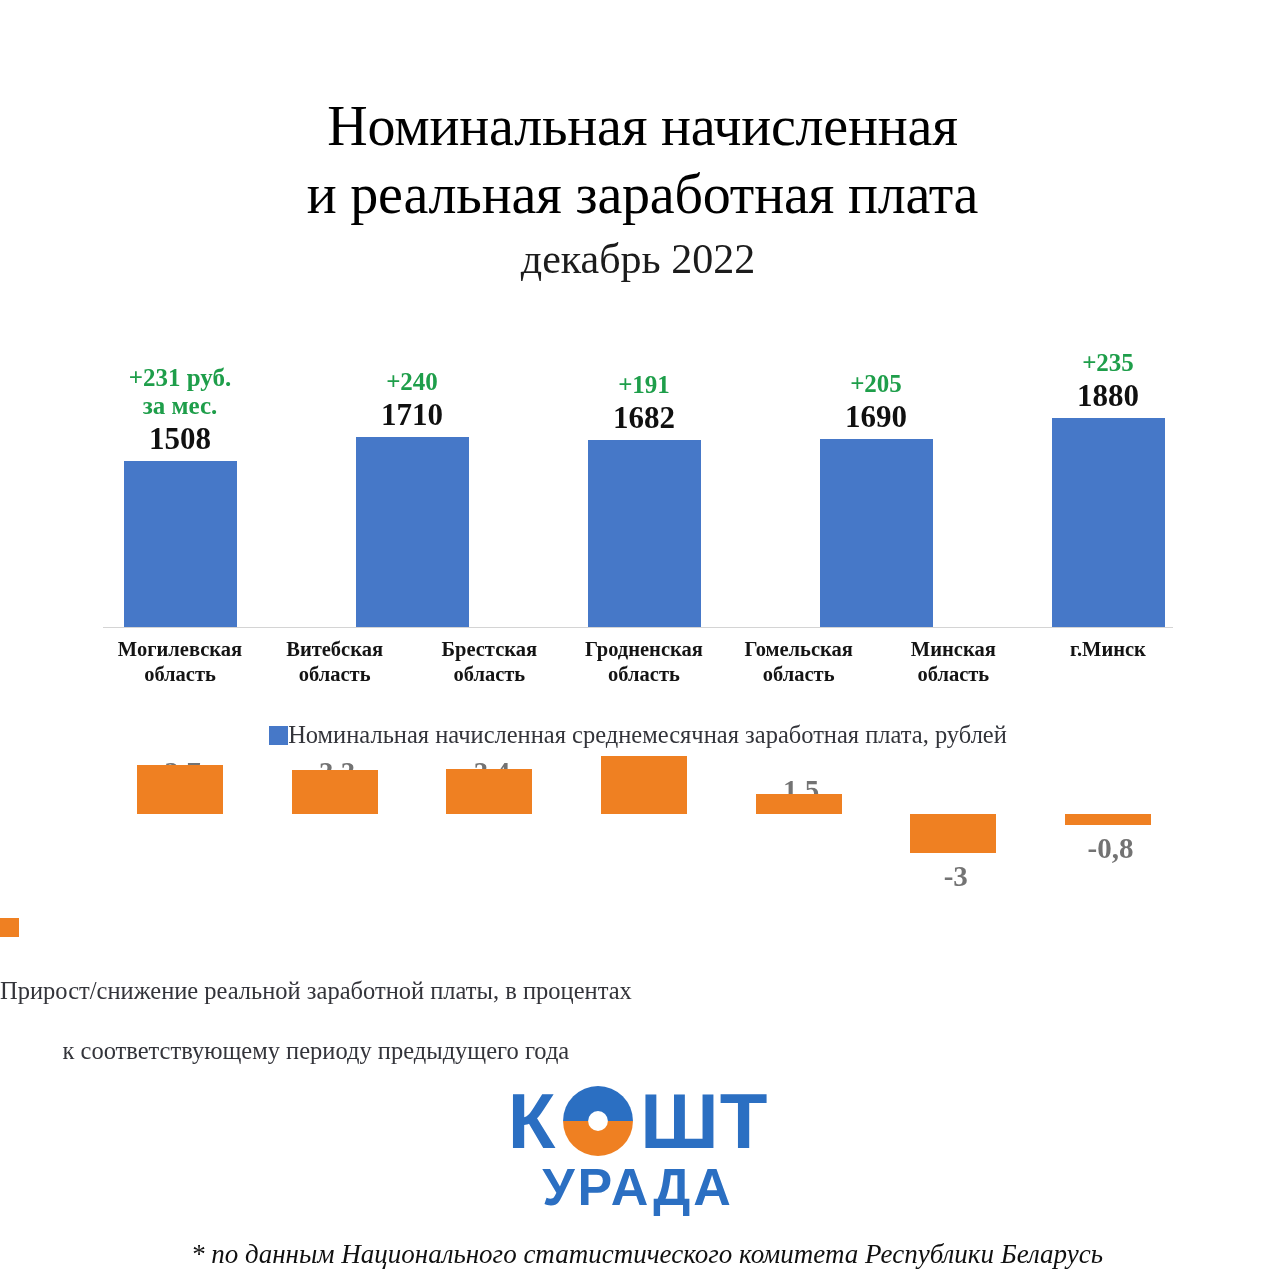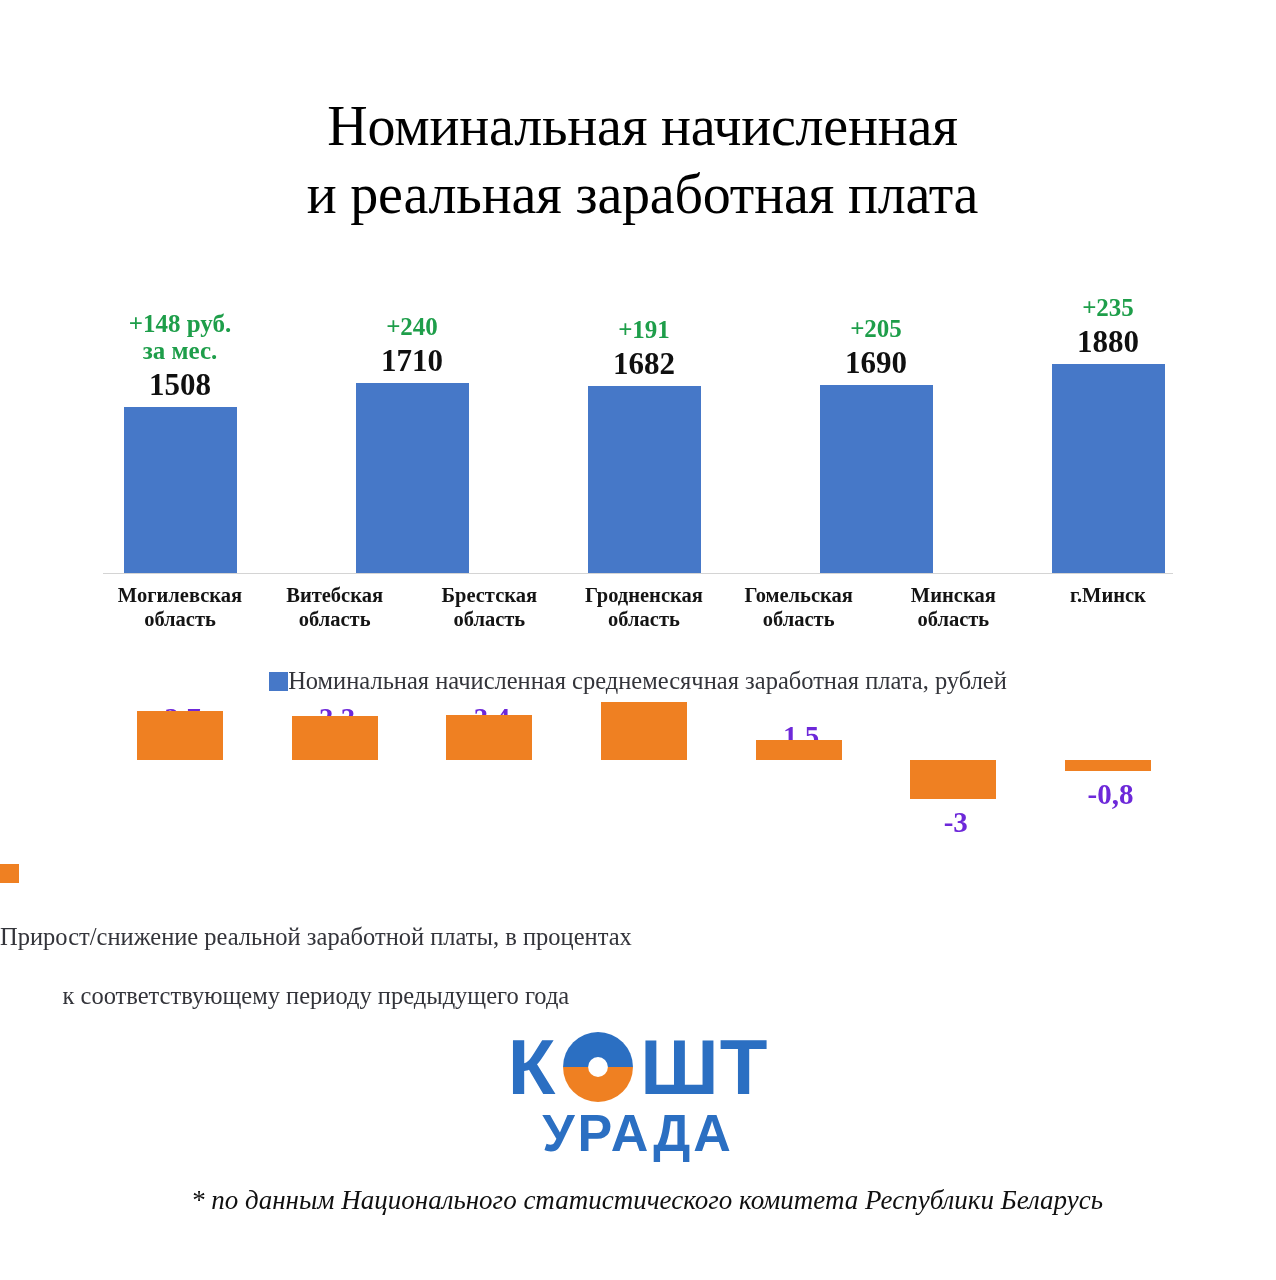--- a/index.html
+++ b/index.html
@@ -161,21 +161,21 @@
     background: #ef8022;
   }
   .mini-bar.pos { bottom: 0; }
   .mini-bar.neg { top: 0; }
   .mini-label {
     position: absolute;
     left: 5px; right: 0;
     text-align: center;
     font-weight: bold;
     font-size: 29px;
-    color: #6d28d9;
+    color: #737373;
   }
 
   
   .legend2 {
     display: flex;
     align-items: flex-start;
     justify-content: center;
     gap: 9px;
     margin-top: 6px;
     flex-direction: column;
@@ -224,27 +224,28 @@
     margin-top: 22px;
     margin-left: 18px;
   }
 </style>
 </head>
 <body>
 
 <div class="title-block">
   <div class="title-line">Номинальная начисленная</div>
   <div class="title-line">и реальная заработная плата</div>
+  <div class="subtitle">декабрь 2022</div>
 </div>
 
 <div class="chart-wrap">
   <div class="bars-row">
 
     <div class="bar-col">
-      <div class="delta">+148 руб.
+      <div class="delta">+231 руб.
 за мес.</div>
       <div class="value">1508</div>
       <div class="bar" style="height:166px"></div>
     </div>
 
 
     <div class="bar-col">
       <div class="delta">+240</div>
       <div class="value">1710</div>
       <div class="bar" style="height:190px"></div>

